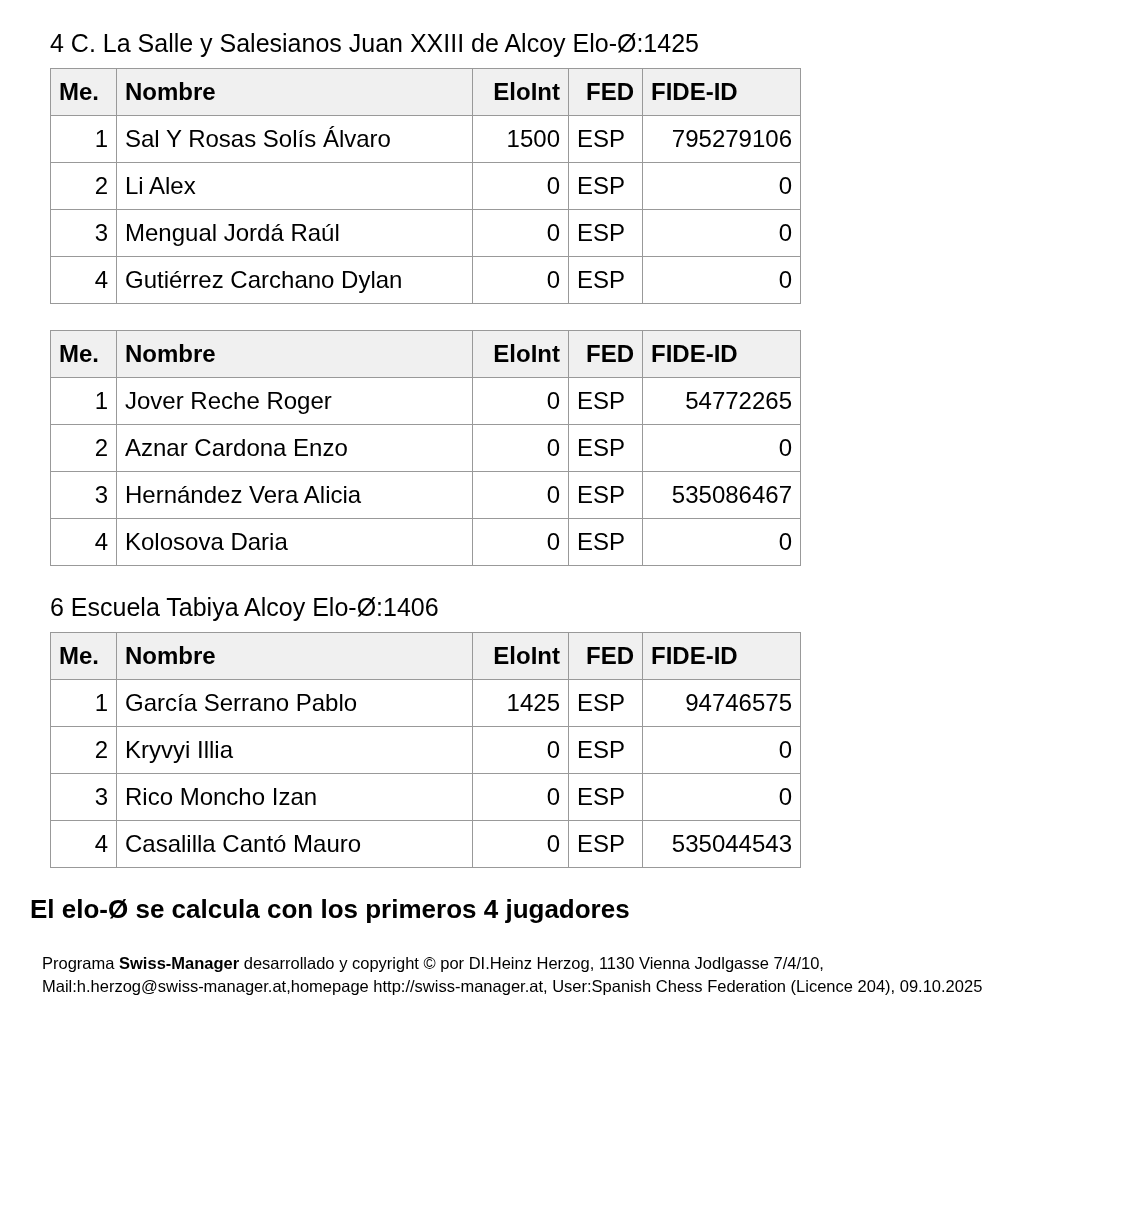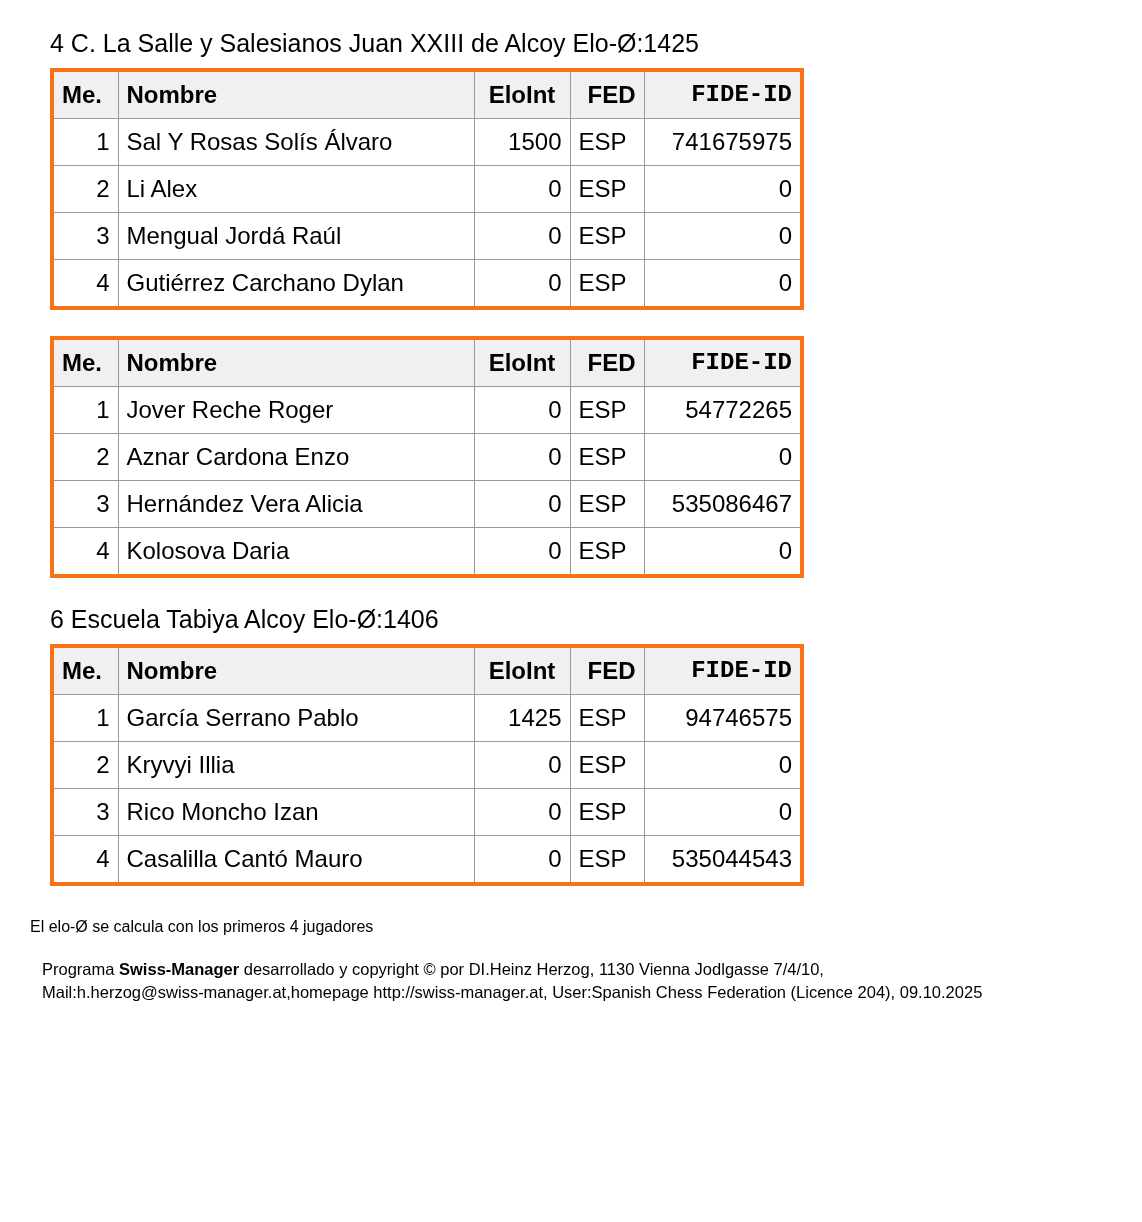--- a/index.html
+++ b/index.html
@@ -24,21 +24,21 @@
   .team-title {
     font-size: 25px;
     line-height: 30px;
     margin: 0 0 10px 0;
     white-space: nowrap;
   }
   table.roster {
     border-collapse: collapse;
     table-layout: fixed;
     width: 750px;
-    border: 4px solid #f97316;
+    border: 1px solid #f97316;
   }
   table.roster th,
   table.roster td {
     border: 1px solid #999999;
     font-size: 24px;
     line-height: 28px;
     padding: 9px 8px;
     height: 36px;
     box-sizing: border-box;
     overflow: hidden;
@@ -56,28 +56,29 @@
   col.c-fide  { width: 158px; }
 
   .col-me   { text-align: right; }
   .col-name { text-align: left; }
   .col-elo  { text-align: right; }
   .col-fed  { text-align: left; }
   .col-fide { text-align: right; }
 
   thead .col-me   { text-align: left; }
   thead .col-name { text-align: left; }
-  thead .col-elo  { text-align: center; margin-left: 25px; }
+  thead .col-elo  { text-align: right; margin-left: 25px; }
   thead .col-fed  { text-align: right; }
-  thead .col-fide { text-align: right; font-family: Liberation Mono, monospace; }
+  thead .col-fide { text-align: left; }
 
   .note {
-    font-size: 16px;
+    font-size: 26px;
     line-height: 30px;
-    margin: 18px 0 16px 4px;
+    margin: 18px 0 28px 4px;
+    font-weight: bold;
   }
   .footer {
     font-size: 16.5px;
     line-height: 23px;
     margin-left: 16px;
   }
   .footer b { font-weight: bold; }
 </style>
 </head>
 <body>
@@ -102,21 +103,21 @@
           <th class="col-fed">FED</th>
           <th class="col-fide">FIDE-ID</th>
         </tr>
       </thead>
       <tbody>
         <tr>
           <td class="col-me">1</td>
           <td class="col-name">Sal Y Rosas Solís Álvaro</td>
           <td class="col-elo">1500</td>
           <td class="col-fed">ESP</td>
-          <td class="col-fide">741675975</td>
+          <td class="col-fide">795279106</td>
         </tr>
         <tr>
           <td class="col-me">2</td>
           <td class="col-name">Li Alex</td>
           <td class="col-elo">0</td>
           <td class="col-fed">ESP</td>
           <td class="col-fide">0</td>
         </tr>
         <tr>
           <td class="col-me">3</td>

